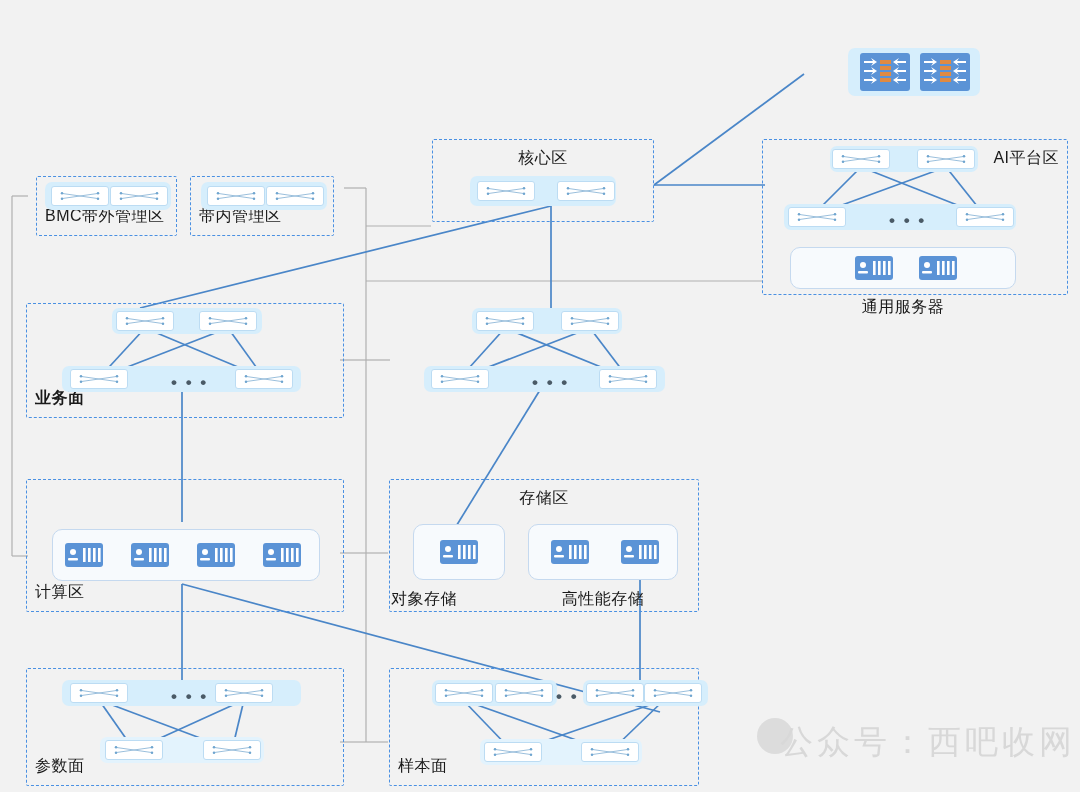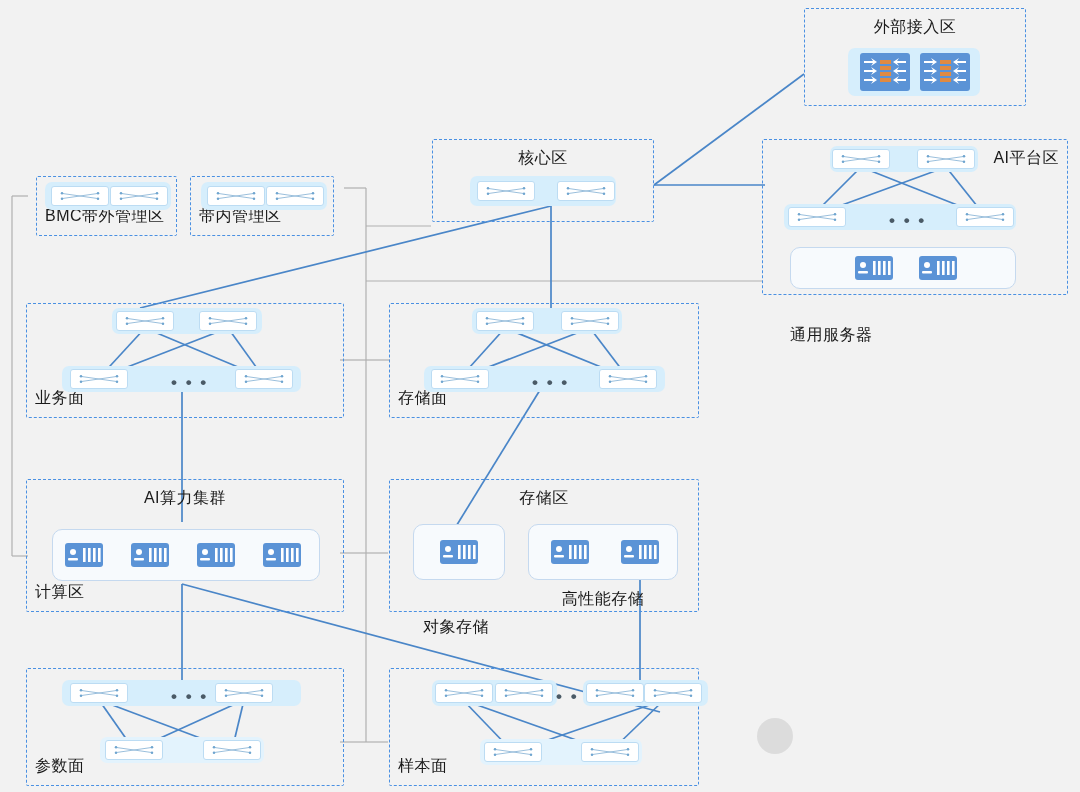--- a/index.html
+++ b/index.html
@@ -175,23 +175,20 @@
       <path d="M244 700 L134 750"></path>
       <path d="M244 700 L232 750"></path>
 
       <path d="M463 700 L513 752"></path>
       <path d="M463 700 L610 752"></path>
       <path d="M664 700 L513 752"></path>
       <path d="M664 700 L610 752"></path>
     </g>
   </svg>
 
-  <div class="zone" style="left:804px;top:8px;width:222px;height:98px;">
-    <div class="zone-title center">外部接入区</div>
-  </div>
   <div class="band" style="left:848px;top:48px;width:132px;height:48px;"></div>
   <div class="fw" style="left:860px;top:53px;">
     <svg viewBox="0 0 50 38">
         <g fill="#ffffff">
       <path d="M4 8h9l-2-3 6 4-6 4 2-3H4z"></path>
           <path d="M4 17h9l-2-3 6 4-6 4 2-3H4z"></path>
           <path d="M4 26h9l-2-3 6 4-6 4 2-3H4z"></path>
       <path d="M46 8h-9l2-3-6 4 6 4-2-3h9z"></path>
           <path d="M46 17h-9l2-3-6 4 6 4-2-3h9z"></path>
           <path d="M46 26h-9l2-3-6 4 6 4-2-3h9z"></path>
@@ -404,23 +401,23 @@
         <g fill="#ffffff">
           <circle cx="8" cy="9" r="3"></circle>
           <rect x="3" y="15" width="10" height="2.5" rx="1"></rect>
       <rect x="18" y="5" width="2.6" height="14"></rect>
           <rect x="23" y="5" width="2.6" height="14"></rect>
       <rect x="28" y="5" width="2.6" height="14"></rect>
           <rect x="33" y="5" width="2.6" height="14"></rect>
         </g>
       </svg>
   </div>
-  <div class="zone-title" style="left:790px;top:297px;width:226px;margin-top:28px;">通用服务器</div>
-
-  <div class="zone" style="left:26px;top:303px;width:318px;height:115px;">
+  <div class="zone-title" style="left:790px;top:297px;width:226px;text-align:center;">通用服务器</div>
+
+  <div class="zone" style="left:26px;top:303px;width:318px;height:115px;font-weight:bold;">
     <div class="zone-title bl">业务面</div>
   </div>
   <div class="band" style="left:112px;top:308px;width:150px;height:26px;"></div>
   <div class="sw" style="left:116px;top:311px;">
     <svg viewBox="0 0 58 20">
       <g stroke="#8fb8d8" stroke-width="1" fill="none">
           <path d="M8 7 L50 13"></path>
           <path d="M8 13 L50 7"></path>
         </g>
       <g fill="#6fa5cf">
@@ -469,23 +466,20 @@
         </g>
       <g fill="#6fa5cf">
           <circle cx="9" cy="7" r="1.4"></circle>
           <circle cx="9" cy="13" r="1.4"></circle>
       <circle cx="49" cy="7" r="1.4"></circle>
           <circle cx="49" cy="13" r="1.4"></circle>
         </g>
       </svg>
   </div>
 
-  <div class="zone" style="left:389px;top:303px;width:310px;height:115px;">
-    <div class="zone-title bl">存储面</div>
-  </div>
   <div class="band" style="left:472px;top:308px;width:150px;height:26px;"></div>
   <div class="sw" style="left:476px;top:311px;">
     <svg viewBox="0 0 58 20">
       <g stroke="#8fb8d8" stroke-width="1" fill="none">
           <path d="M8 7 L50 13"></path>
           <path d="M8 13 L50 7"></path>
         </g>
       <g fill="#6fa5cf">
           <circle cx="9" cy="7" r="1.4"></circle>
           <circle cx="9" cy="13" r="1.4"></circle>
@@ -533,21 +527,20 @@
       <g fill="#6fa5cf">
           <circle cx="9" cy="7" r="1.4"></circle>
           <circle cx="9" cy="13" r="1.4"></circle>
       <circle cx="49" cy="7" r="1.4"></circle>
           <circle cx="49" cy="13" r="1.4"></circle>
         </g>
       </svg>
   </div>
 
   <div class="zone" style="left:26px;top:479px;width:318px;height:133px;">
-    <div class="zone-title center">AI算力集群</div>
     <div class="zone-title bl">计算区</div>
   </div>
   <div class="panel" style="left:52px;top:529px;width:268px;height:52px;"></div>
   <div class="srv" style="left:65px;top:543px;">
     <svg viewBox="0 0 38 24">
         <g fill="#ffffff">
           <circle cx="8" cy="9" r="3"></circle>
           <rect x="3" y="15" width="10" height="2.5" rx="1"></rect>
       <rect x="18" y="5" width="2.6" height="14"></rect>
           <rect x="23" y="5" width="2.6" height="14"></rect>
@@ -602,21 +595,21 @@
         <g fill="#ffffff">
           <circle cx="8" cy="9" r="3"></circle>
           <rect x="3" y="15" width="10" height="2.5" rx="1"></rect>
       <rect x="18" y="5" width="2.6" height="14"></rect>
           <rect x="23" y="5" width="2.6" height="14"></rect>
       <rect x="28" y="5" width="2.6" height="14"></rect>
           <rect x="33" y="5" width="2.6" height="14"></rect>
         </g>
       </svg>
   </div>
-  <div class="zone-title" style="left:391px;top:589px;width:130px;text-align:center;margin-top:28px;">对象存储</div>
+  <div class="zone-title" style="left:391px;top:589px;width:130px;">对象存储</div>
 
   <div class="panel" style="left:528px;top:524px;width:150px;height:56px;"></div>
   <div class="srv" style="left:551px;top:540px;">
     <svg viewBox="0 0 38 24">
         <g fill="#ffffff">
           <circle cx="8" cy="9" r="3"></circle>
           <rect x="3" y="15" width="10" height="2.5" rx="1"></rect>
       <rect x="18" y="5" width="2.6" height="14"></rect>
           <rect x="23" y="5" width="2.6" height="14"></rect>
       <rect x="28" y="5" width="2.6" height="14"></rect>
@@ -787,14 +780,15 @@
       <g fill="#6fa5cf">
           <circle cx="9" cy="7" r="1.4"></circle>
           <circle cx="9" cy="13" r="1.4"></circle>
       <circle cx="49" cy="7" r="1.4"></circle>
           <circle cx="49" cy="13" r="1.4"></circle>
         </g>
       </svg>
   </div>
 
   <div class="wm-dot" style="left:757px;top:718px;"></div>
+  <div class="wm-ghost" style="left:780px;top:720px;">公众号：西吧收网</div>
 
 </div>
 
 </body></html>

